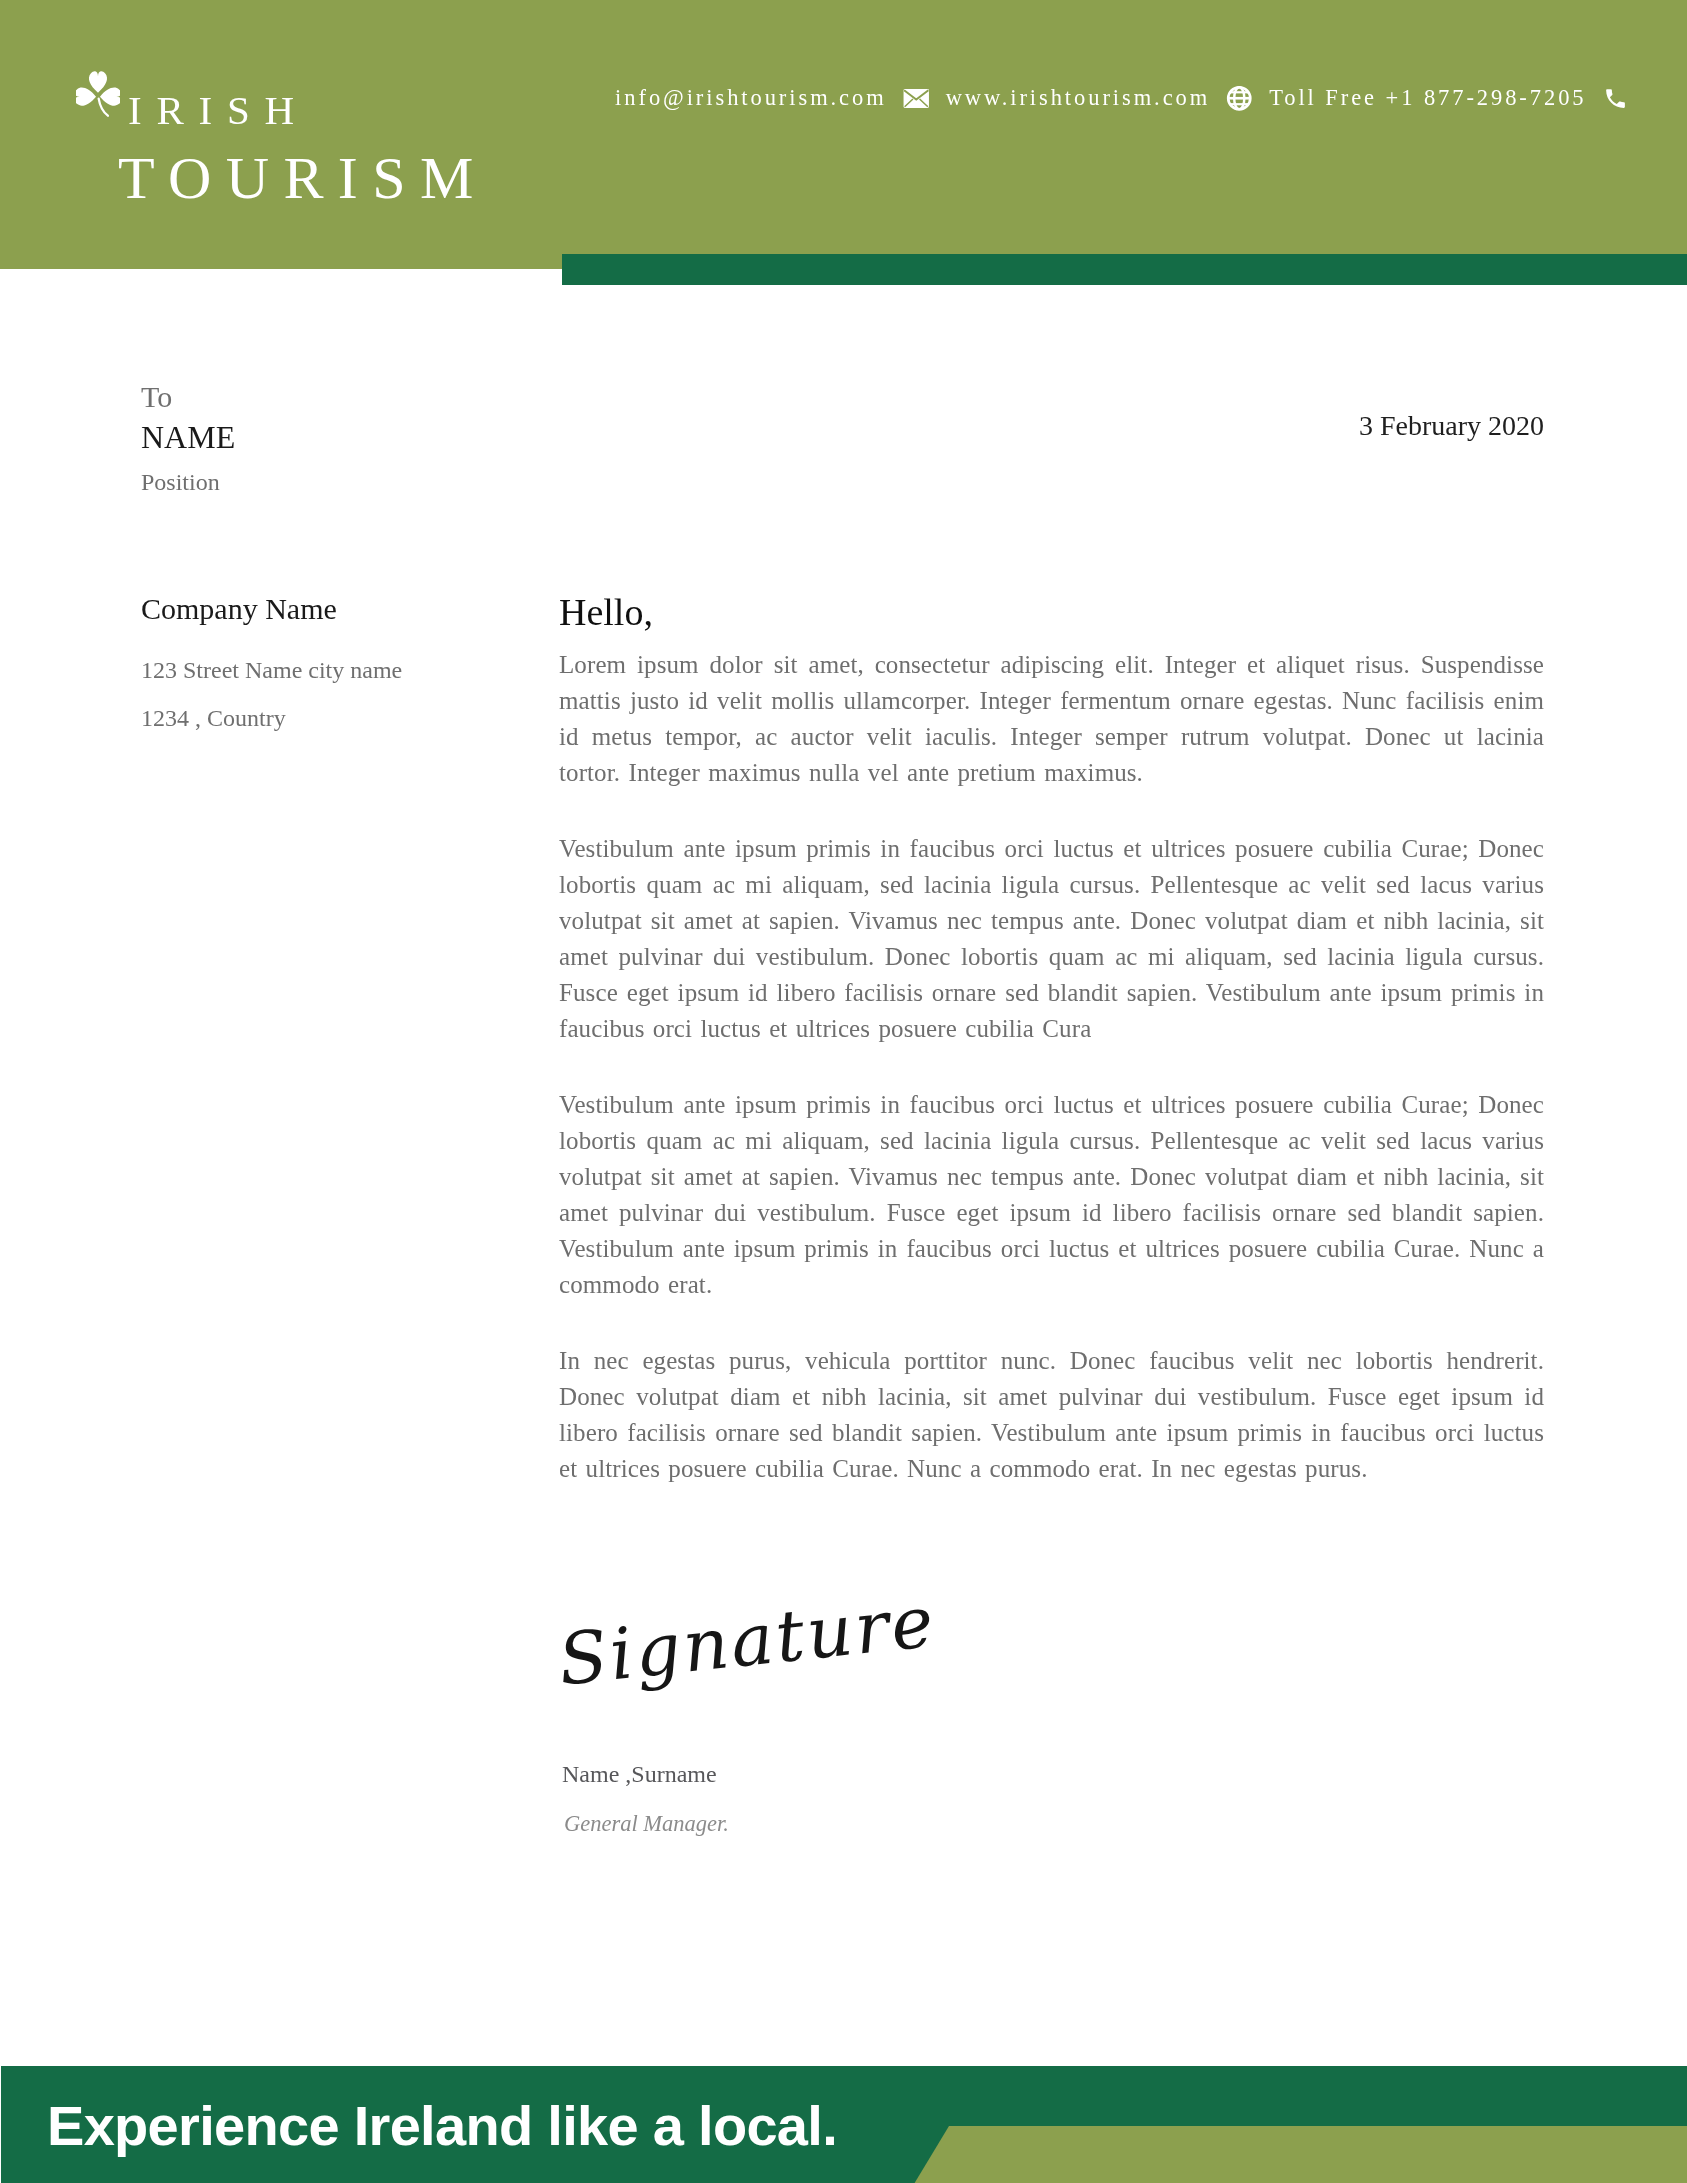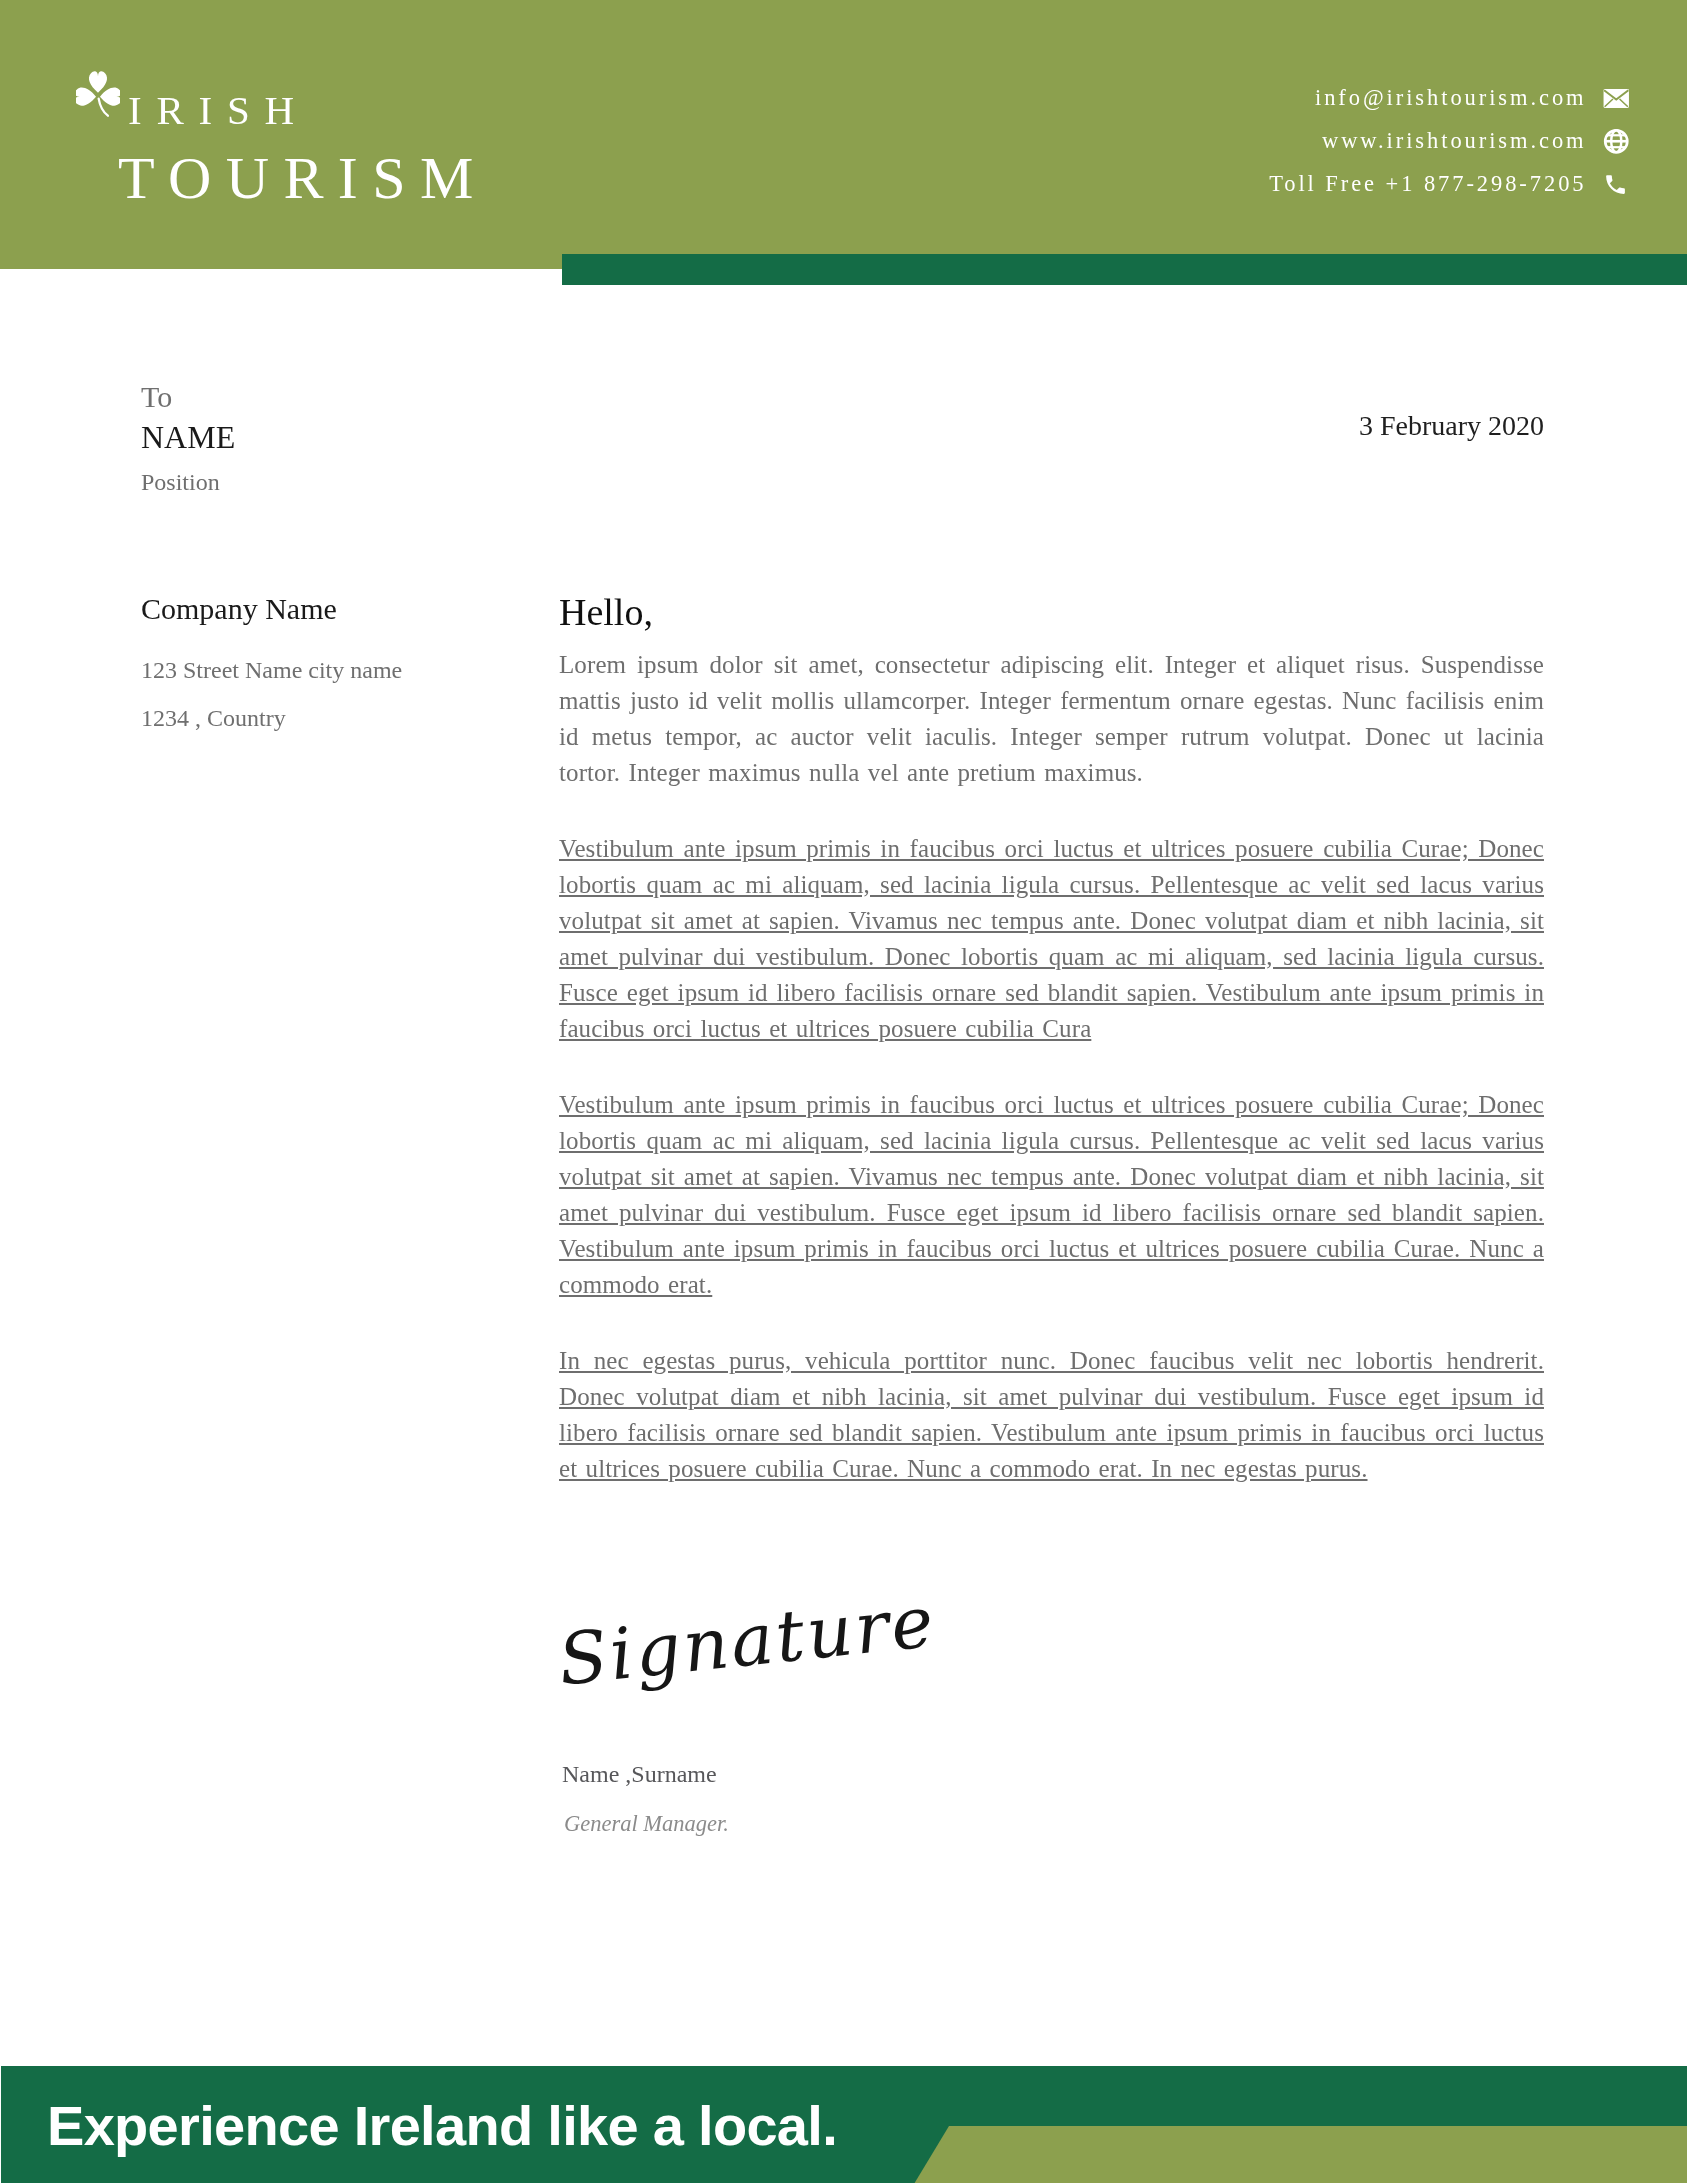--- a/index.html
+++ b/index.html
@@ -17,41 +17,41 @@
   body{width:1687px;height:2183px;position:relative;font-family:"Liberation Serif","DejaVu Serif",serif;}
   .page{position:absolute;inset:0;overflow:hidden;background:#ffffff;}
 
   
   .header-band{position:absolute;left:0;top:0;width:1687px;height:269px;background:var(--olive);text-align:right;}
   .header-accent-stripe{position:absolute;left:562px;top:254px;width:1125px;height:31px;background:var(--dark-green);}
   .logo{position:absolute;left:76px;top:66px;color:var(--white);}
   .shamrock{position:absolute;left:0;top:3.3px;}
   .logo-line1{position:absolute;left:52px;top:20px;font-size:41px;letter-spacing:0.36em;color:var(--white);}
   .logo-line2{position:absolute;left:42px;top:78px;font-size:60px;letter-spacing:0.24em;color:var(--white);}
-  .contact{position:absolute;right:58px;top:85px;display:flex;flex-direction:column;gap:16.5px;align-items:flex-end;}
+  .contact{position:absolute;right:58px;top:85px;display:flex;flex-direction:row;gap:16.5px;align-items:flex-end;}
   .contact-row{display:flex;align-items:center;gap:16px;}
   .contact-label{color:var(--white);font-size:22.5px;letter-spacing:0.13em;white-space:nowrap;}
   .contact-icon{width:26.5px;height:26.5px;display:flex;align-items:center;justify-content:center;}
 
   
   .recipient-block{position:absolute;left:141px;top:380px;}
   .to-label{font-size:30px;color:var(--muted-gray);}
   .recipient-name{font-size:32px;color:var(--ink);margin-top:5.3px;}
   .recipient-position{font-size:24px;color:var(--muted-gray);margin-top:13.2px;}
   .letter-date{position:absolute;right:143px;top:410px;font-size:28px;color:#1f1f1f;}
 
   .company-block{position:absolute;left:141px;top:592px;}
   .company-name{font-size:30px;color:var(--ink);}
   .company-address{font-size:24px;color:var(--muted-gray);margin-top:20px;line-height:48px;}
 
   
   .main-col{position:absolute;left:559px;top:591px;width:985px;}
   .greeting{font-size:38px;color:#0f0f0f;line-height:1.15;}
   .main-col p{font-size:25px;line-height:36px;color:var(--body-gray);text-align:justify;margin-top:12px;margin-bottom:40px;word-spacing:2px;letter-spacing:0.1px;}
-  .main-col p + p{margin-top:12px;text-decoration:underline;}
+  .main-col p + p{margin-top:12px;}
 
   
   .signature-script{position:absolute;left:559px;top:1619px;font-size:71px;font-style:italic;color:#161616;transform:rotate(-6deg);transform-origin:left center;letter-spacing:2.6px;font-family:"DejaVu Serif","Liberation Serif",serif;}
   .signer-name{position:absolute;left:562px;top:1761px;font-size:24px;color:var(--name-gray);}
   .signer-title{position:absolute;left:564px;top:1811px;font-size:22.5px;font-style:italic;color:var(--title-gray);}
 
   
   .footer-band{position:absolute;left:1px;top:2066px;width:1687px;height:118px;background:var(--dark-green);display:flex;align-items:center;}
   .footer-accent-shape{position:absolute;left:913px;bottom:0;width:774px;height:58px;background:var(--olive);clip-path:polygon(35px 0,100% 0,100% 100%,0 100%);}
   .footer-tagline{position:relative;margin-left:46px;font-family:"Liberation Sans","DejaVu Sans",sans-serif;font-weight:bold;font-size:56px;color:var(--white);letter-spacing:-0.7px;}

